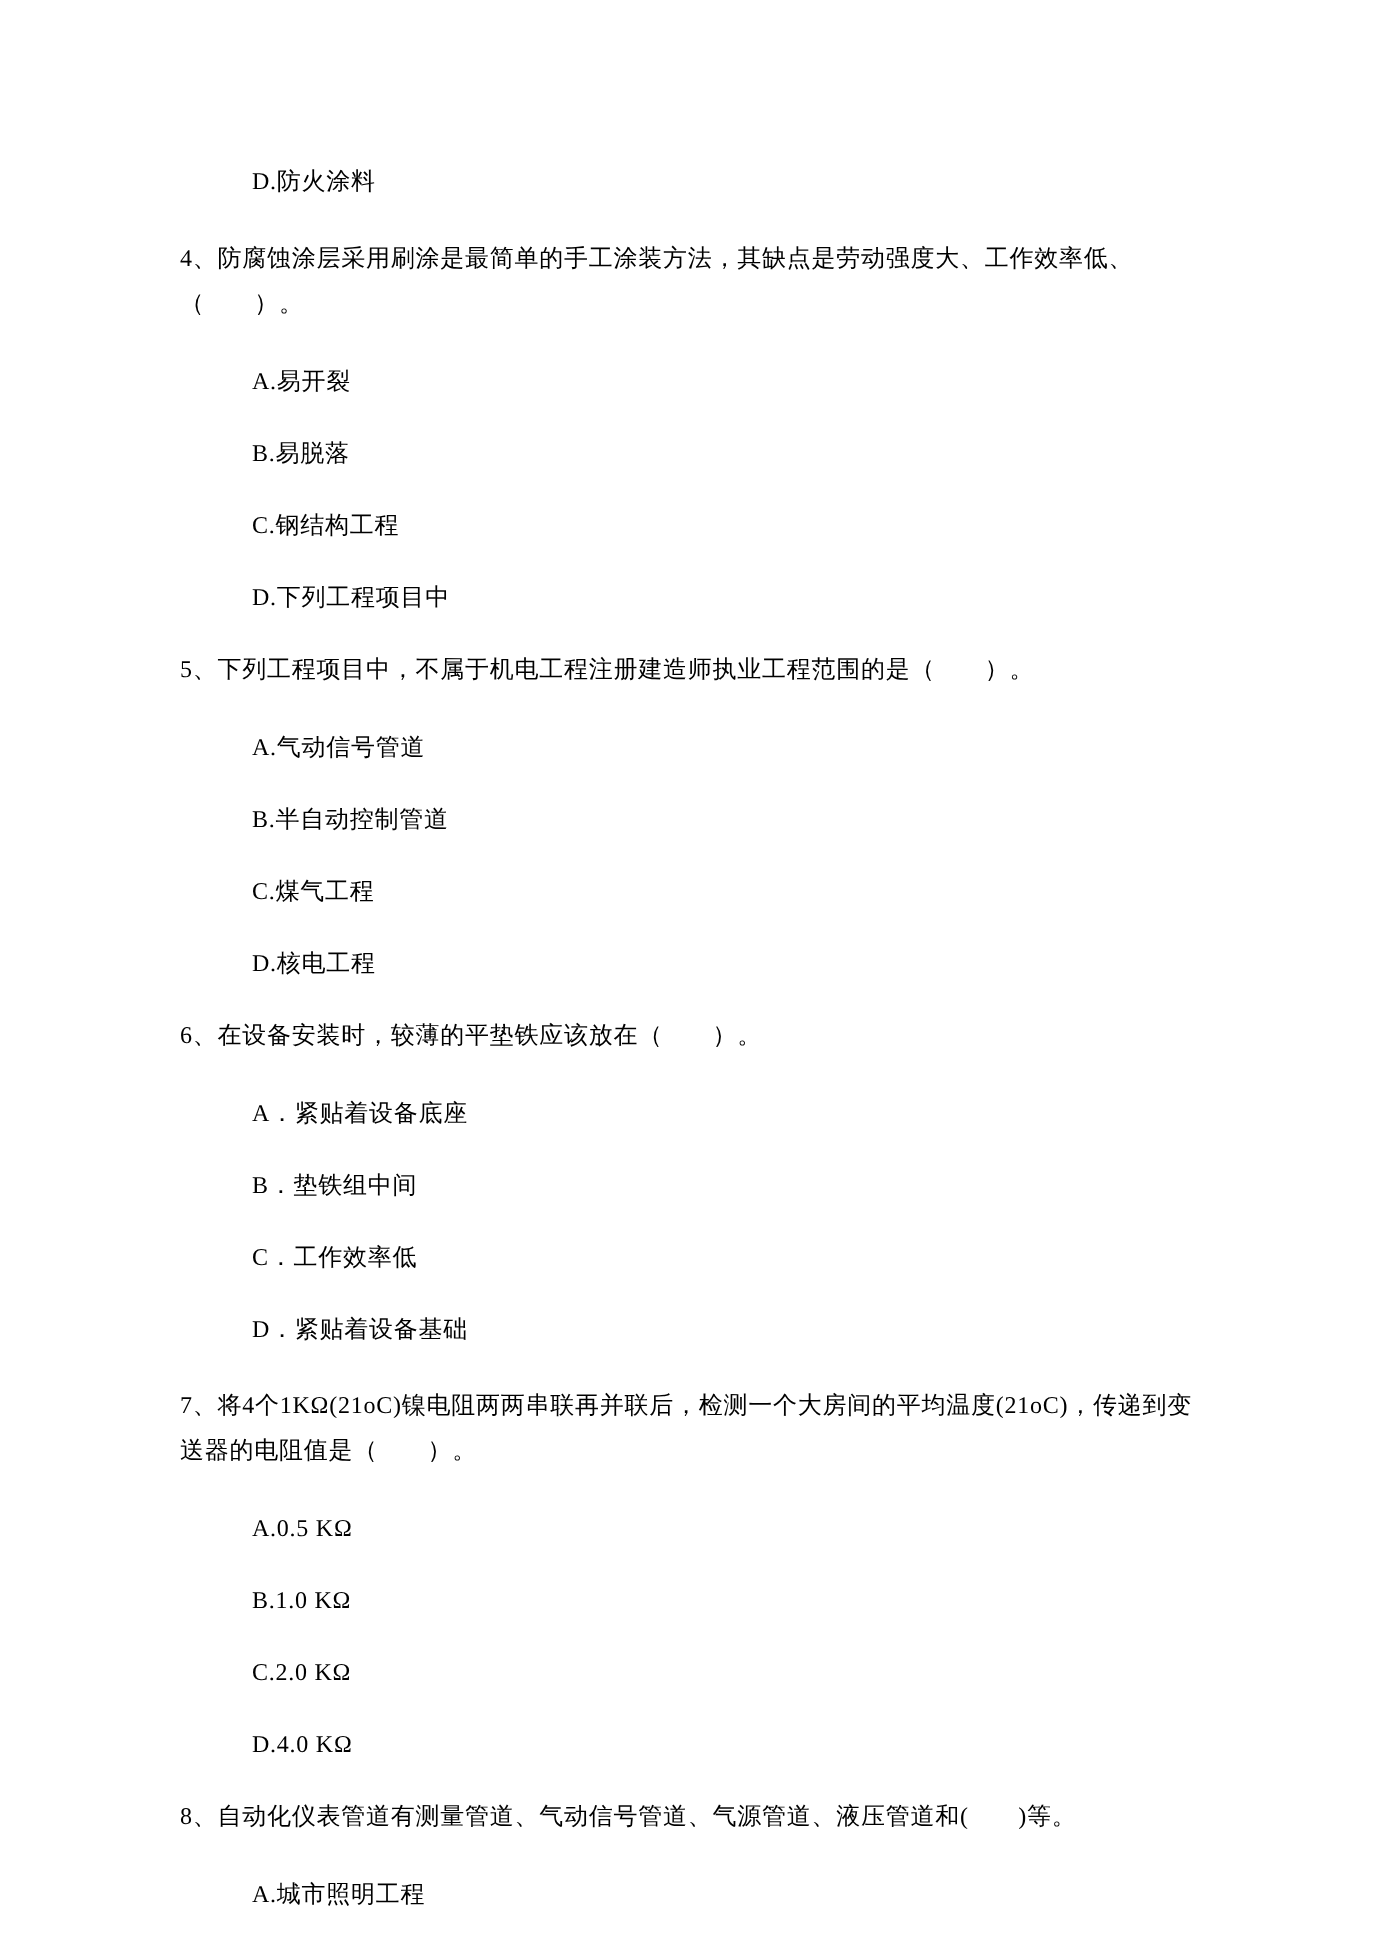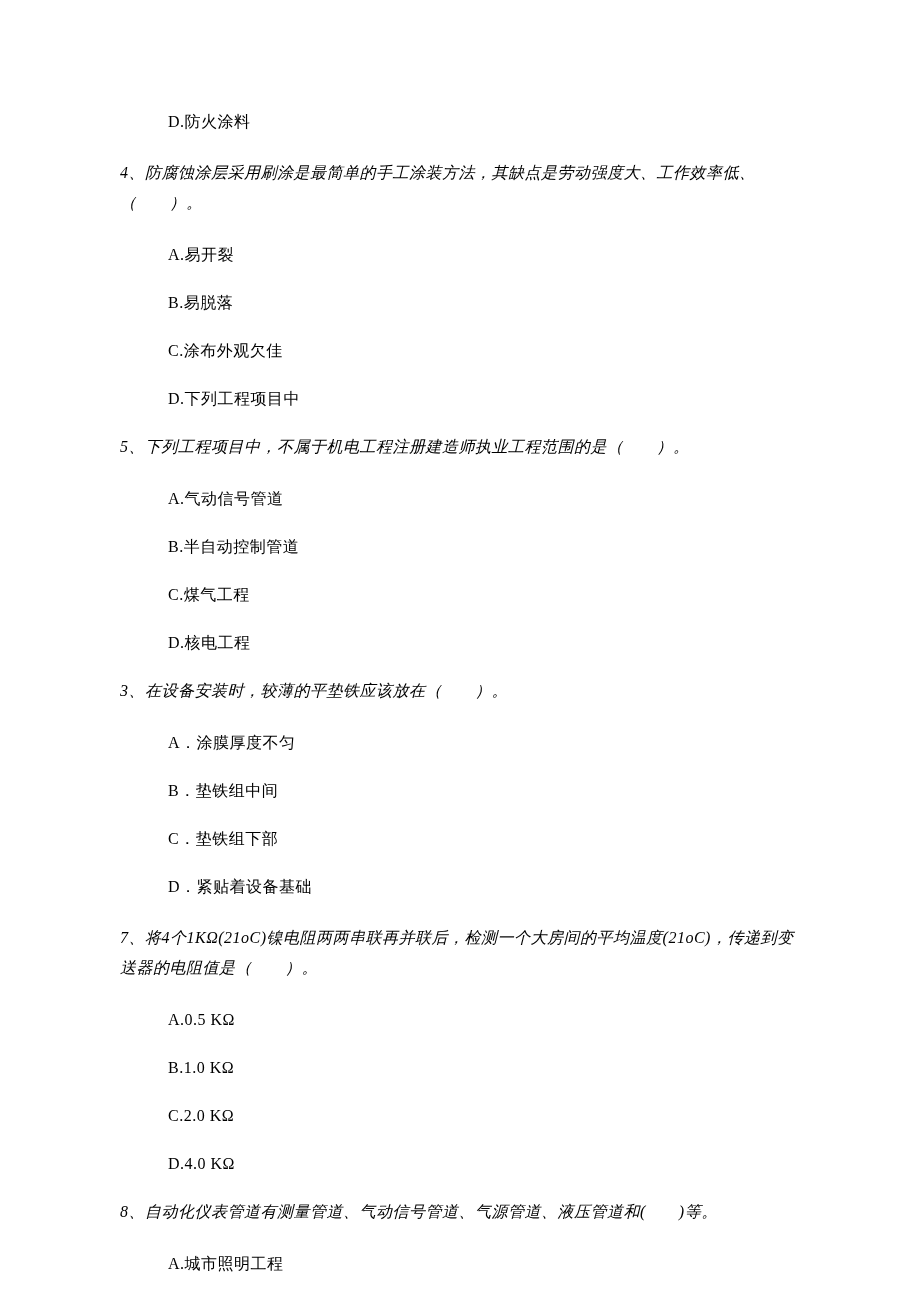--- a/index.html
+++ b/index.html
@@ -21,53 +21,52 @@
     .option {
       padding-left: 48px;
       margin-bottom: 24px;
       letter-spacing: 0.5px;
       font-family: Liberation Serif, serif;
     }
     .question {
       margin-bottom: 24px;
       letter-spacing: 0.5px;
       line-height: 1.9;
-      font-style: italic;
     }
     .question.tight {
       line-height: 1.5;
       margin-top: 18px;
     }
     .spacer-sm {
       height: 4px;
     }
   </style>
 </head>
 <body>
 
 <div class="option">D.防火涂料</div>
 
 <div class="question">4、防腐蚀涂层采用刷涂是最简单的手工涂装方法，其缺点是劳动强度大、工作效率低、（　　）。</div>
 <div class="option">A.易开裂</div>
 <div class="option">B.易脱落</div>
-<div class="option">C.涂布外观欠佳</div>
+<div class="option">C.钢结构工程</div>
 <div class="option">D.下列工程项目中</div>
 
 <div class="question tight">5、下列工程项目中，不属于机电工程注册建造师执业工程范围的是（　　）。</div>
 <div class="spacer-sm"></div>
 <div class="option">A.气动信号管道</div>
 <div class="option">B.半自动控制管道</div>
 <div class="option">C.煤气工程</div>
 <div class="option">D.核电工程</div>
 
-<div class="question tight">3、在设备安装时，较薄的平垫铁应该放在（　　）。</div>
+<div class="question tight">6、在设备安装时，较薄的平垫铁应该放在（　　）。</div>
 <div class="spacer-sm"></div>
-<div class="option">A．涂膜厚度不匀</div>
+<div class="option">A．紧贴着设备底座</div>
 <div class="option">B．垫铁组中间</div>
-<div class="option">C．垫铁组下部</div>
+<div class="option">C．工作效率低</div>
 <div class="option">D．紧贴着设备基础</div>
 
 <div class="question">7、将4个1KΩ(21oC)镍电阻两两串联再并联后，检测一个大房间的平均温度(21oC)，传递到变送器的电阻值是（　　）。</div>
 <div class="option">A.0.5 KΩ</div>
 <div class="option">B.1.0 KΩ</div>
 <div class="option">C.2.0 KΩ</div>
 <div class="option">D.4.0 KΩ</div>
 
 <div class="question tight">8、自动化仪表管道有测量管道、气动信号管道、气源管道、液压管道和(　　)等。</div>
 <div class="spacer-sm"></div>

